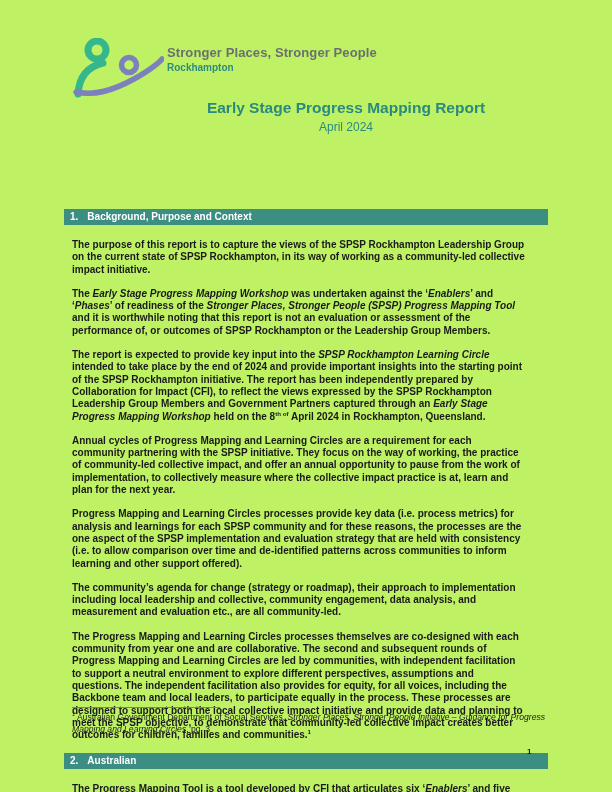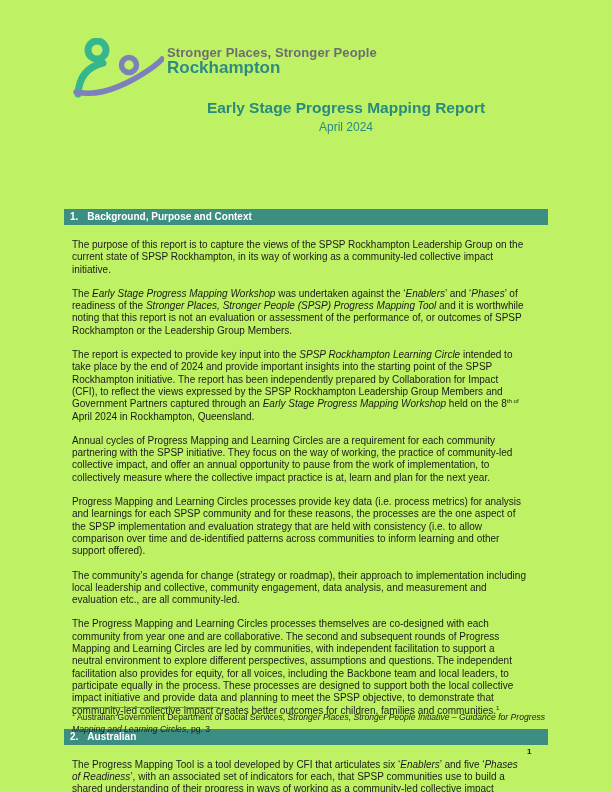--- a/index.html
+++ b/index.html
@@ -7,32 +7,32 @@
     position:relative;
     width:612px;height:792px;
     background:#bef264;
     font-family:"Liberation Sans", sans-serif;
     overflow:hidden;
   }
   
   .logo{position:absolute;left:72px;top:38px;width:92px;height:60px;}
   .brand{position:absolute;left:167px;top:45px;}
   .brand-line{font-size:13px;font-weight:600;color:#6d6e71;letter-spacing:.1px;line-height:15px;}
-  .brand-loc{font-size:17px;font-weight:700;color:#2e8b80;line-height:16px;}
+  .brand-loc{font-size:10px;font-weight:700;color:#2e8b80;line-height:16px;}
   .title-wrap{position:absolute;left:0;top:99px;width:612px;text-align:center;padding-left:40px;}
   .doc-title{font-size:15.5px;font-weight:700;color:#2a8a7e;line-height:18px;}
   .doc-date{font-size:12px;color:#2a8a7e;margin-top:4px;line-height:13px;}
   
   .content{position:absolute;left:64px;top:165px;width:484px;margin-top:44px;}
   .section-bar{
     background:#3c8e82;color:#ffffff;height:16px;line-height:16px;
     font-size:10px;font-weight:700;padding-left:6px;
   }
   .sec-num{display:inline-block;margin-right:9px;}
-  .paras{margin:0;}
+  .paras{margin:0;font-weight:bold;}
   .paras p.body-para{
     margin:0 0 12px 8px;width:454px;
     font-size:10px;line-height:12.3px;color:#1a1a1a;
     text-align:left;
   }
   .paras p.body-para:first-child{margin-top:14px;}
   .sup{font-size:0.62em;vertical-align:super;line-height:0;}
   
   .footnote{position:absolute;left:72px;top:707px;width:478px;}
   .footnote-rule{width:148px;border:0;border-top:1px solid #808080;margin:0 0 4px 0;}

